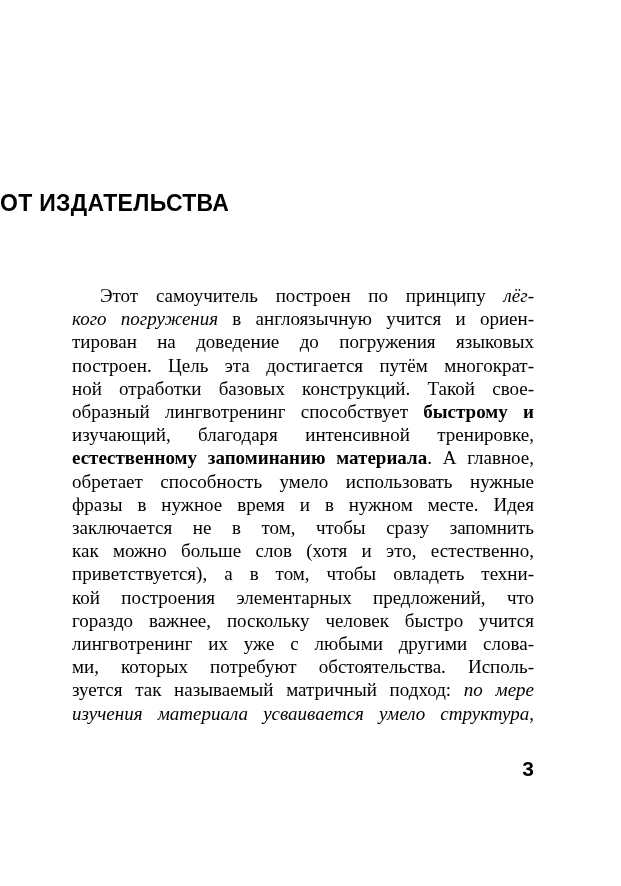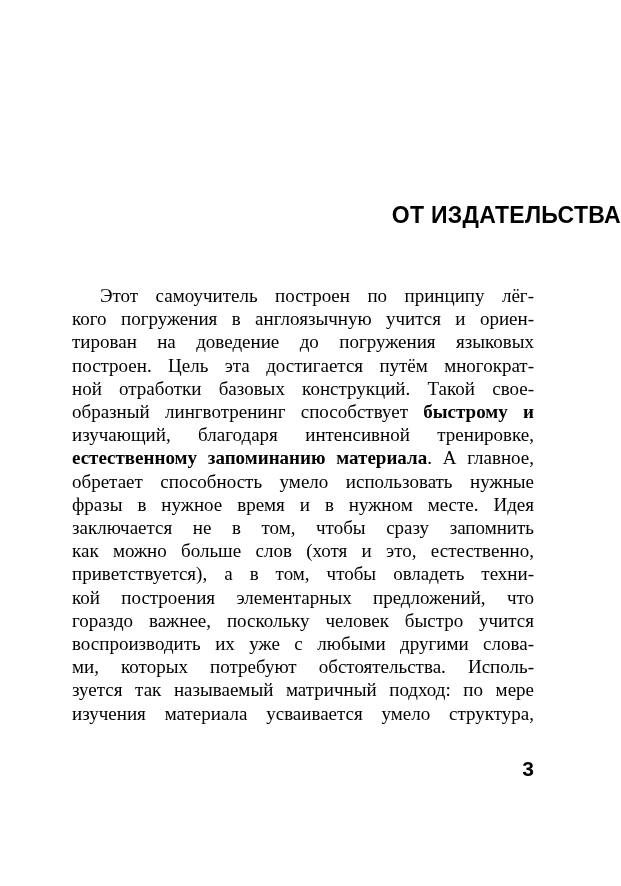--- a/index.html
+++ b/index.html
@@ -7,24 +7,24 @@
   body {
     width: 621px;
     height: 886px;
     position: relative;
     background: var(--page-bg, #ffffff);
     color: var(--text-color, #000000);
     overflow: hidden;
   }
   .title {
     position: absolute;
-    top: 204px;
+    top: 192px;
     left: 0;
     width: 621px;
-    text-align: right;
+    text-align: left;
     font-family: "Liberation Sans", sans-serif;
     font-weight: bold;
     font-size: 23px;
     line-height: 23px;
     letter-spacing: 0.3px;
   }
   .body-text {
     position: absolute;
     top: 284px;
     left: 72px;
@@ -32,21 +32,21 @@
     font-family: "Liberation Serif", serif;
     font-size: 19px;
     line-height: 23.2px;
   }
   .line {
     text-align: justify;
     text-align-last: justify;
   }
   .line.indent { text-indent: 28px; }
   .line .n { font-style: normal; font-weight: normal; }
-  .line .i { }
+  .line .i { font-style: italic; }
   .line .b { font-weight: bold; margin-top: 48px; }
   .pagenum {
     position: absolute;
     top: 757px;
     left: 72px;
     width: 462px;
     text-align: right;
     font-family: "Liberation Sans", sans-serif;
     font-weight: bold;
     font-size: 21px;
@@ -67,19 +67,19 @@
     <div class="line"><span class="n">образный лингвотренинг способствует </span><span class="b">быстрому и</span></div>
     <div class="line"><span class="n">изучающий, благодаря интенсивной тренировке,</span></div>
     <div class="line"><span class="b">естественному запоминанию материала</span><span class="n">. А главное,</span></div>
     <div class="line"><span class="n">обретает способность умело использовать нужные</span></div>
     <div class="line"><span class="n">фразы в нужное время и в нужном месте. Идея</span></div>
     <div class="line"><span class="n">заключается не в том, чтобы сразу запомнить</span></div>
     <div class="line"><span class="n">как можно больше слов (хотя и это, естественно,</span></div>
     <div class="line"><span class="n">приветствуется), а в том, чтобы овладеть техни-</span></div>
     <div class="line"><span class="n">кой построения элементарных предложений, что</span></div>
     <div class="line"><span class="n">гораздо важнее,  поскольку человек быстро учится</span></div>
-    <div class="line"><span class="n">воспроизводить их уже с любыми другими слова-</span></div>
+    <div class="line"><span class="n">лингвотренинг их уже с любыми другими слова-</span></div>
     <div class="line"><span class="n">ми, которых потребуют обстоятельства. Исполь-</span></div>
     <div class="line"><span class="n">зуется так называемый матричный подход: </span><span class="i">по мере</span></div>
     <div class="line"><span class="i">изучения материала усваивается умело структура</span><span class="n">,</span></div>
   </div>
 
 <div class="pagenum">3</div>
 
 </body></html>

